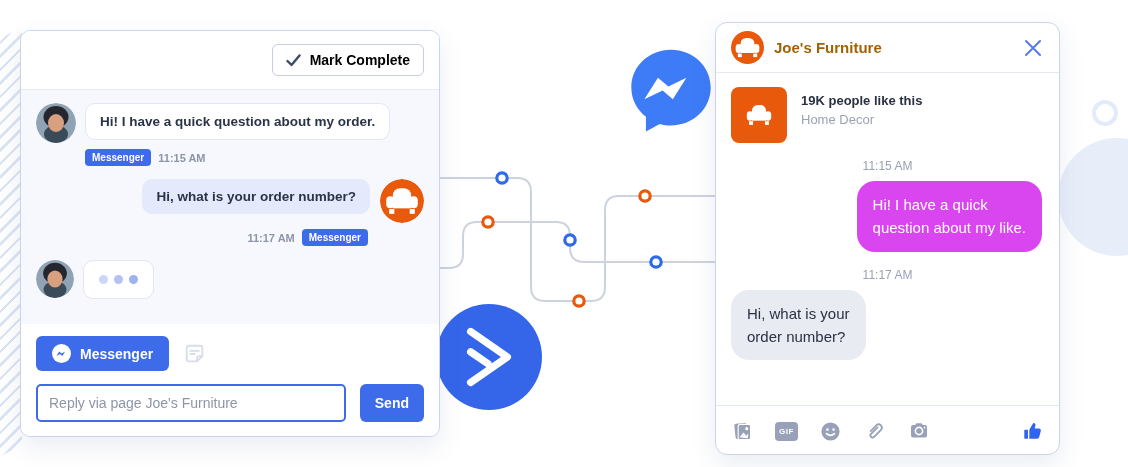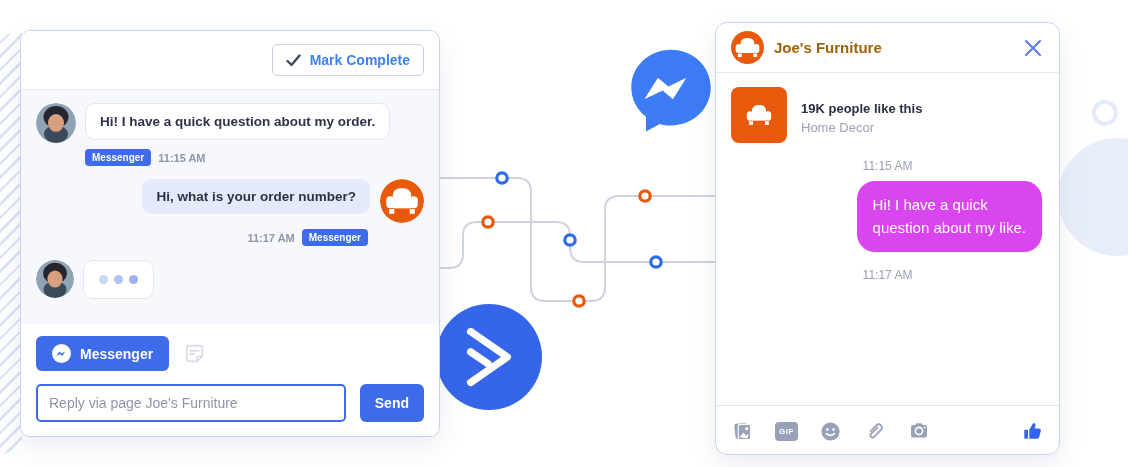--- a/index.html
+++ b/index.html
@@ -22,21 +22,21 @@
   .messenger-logo { position:absolute; left:624px; top:44px; width:94px; height:94px; z-index:1; }
   .ac-logo { position:absolute; left:436px; top:304px; width:106px; height:106px; z-index:1; }
 
   
   .left-card { position:absolute; left:20px; top:30px; width:420px; height:407px; z-index:2;
     background:#fff; border:1.5px solid #c9d4ee; border-radius:10px;
     box-shadow:0 10px 26px rgba(60,80,140,.10); display:flex; flex-direction:column; overflow:hidden; }
   .lc-header { height:59px; flex:0 0 auto; display:flex; align-items:center; justify-content:flex-end;
     padding:0 15px; border-bottom:1px solid #e4e9f4; background:#fff; }
   .mark-complete { display:flex; align-items:center; gap:9px; background:#fff; border:1.5px solid #c6cedf;
-    border-radius:6px; padding:7px 13px; font-size:14px; font-weight:700; color:#3b82f6; cursor:pointer; }
+    border-radius:6px; padding:7px 13px; font-size:14px; font-weight:700; color:#000000; cursor:pointer; }
   .lc-chat { flex:1 1 auto; background:#f6f8fd; padding:13px 15px; }
   .avatar { border-radius:50%; overflow:hidden; flex:0 0 auto; }
   .msg-row { display:flex; align-items:flex-start; }
   .msg-row.out { justify-content:flex-end; }
   .bubble-in { background:#fff; border:1px solid #e0e6f2; border-radius:10px; padding:10px 14px;
     font-size:13.5px; font-weight:700; color:#2b3447; margin-left:9px; }
   .bubble-out { background:#e4e9fb; border-radius:10px; padding:10px 14px; font-size:13.5px; font-weight:700;
     color:#2b3447; margin-right:10px; }
   .meta { display:flex; align-items:center; gap:7px; margin-top:6px; }
   .meta.in { margin-left:49px; }
@@ -60,21 +60,21 @@
 
   
   .right-panel { position:absolute; left:715px; top:22px; width:345px; height:433px; z-index:2;
     background:#fff; border:1.5px solid #c9d4ee; border-radius:12px;
     box-shadow:0 10px 26px rgba(60,80,140,.10); display:flex; flex-direction:column; overflow:hidden; }
   .rp-header { flex:0 0 auto; height:50px; display:flex; align-items:center; gap:10px; padding:0 15px;
     border-bottom:1px solid #e4e9f4; }
   .rp-title { font-size:15px; font-weight:700; color:#a16207; flex:1 1 auto; }
   .rp-close { width:22px; height:22px; cursor:pointer; flex:0 0 auto; }
   .rp-body { flex:1 1 auto; padding:14px 15px 0; overflow:hidden; }
-  .page-info { display:flex; align-items:center; gap:14px; }
+  .page-info { display:flex; align-items:flex-start; gap:14px; }
   .page-sq { width:56px; height:56px; border-radius:8px; background:#e8590c; display:flex;
     align-items:center; justify-content:center; flex:0 0 auto; }
   .page-likes { font-size:13px; font-weight:700; color:#2a3142; margin-top:6px; }
   .page-cat { font-size:13px; color:#9aa2b5; margin-top:4px; }
   .rp-time { text-align:center; font-size:12px; color:#98a0b3; margin-top:16px; }
   .rp-bubble-out { margin:8px 2px 0 auto; width:fit-content; max-width:230px; background:#d946ef;
     color:#fff; border-radius:18px; padding:12px 16px; font-size:15px; line-height:1.55; }
   .rp-bubble-in { margin:8px auto 0 0; width:fit-content; max-width:220px; background:#e9ebf3;
     color:#2a3142; border-radius:18px; padding:12px 16px; font-size:15px; line-height:1.55; }
   .rp-composer { flex:0 0 auto; border-top:1px solid #dfe6f3; padding:10px 15px 12px; }
@@ -246,20 +246,24 @@
         </div>
       </div>
 
       <div class="rp-time">11:15 AM</div>
       <div class="rp-bubble-out">
         <div>Hi! I have a quick</div>
         <div>question about my like.</div>
       </div>
 
       <div class="rp-time">11:17 AM</div>
+      <div class="rp-bubble-in">
+        <div>Hi, what is your</div>
+        <div>order number?</div>
+      </div>
     </div>
 
     <div class="rp-composer">
       <div class="composer-icons">
         <span class="tool-icon">
           <svg width="21" height="21" viewBox="0 0 22 22">
             <rect x="3" y="2.5" width="13" height="16" rx="2" fill="#99a1b8" transform="rotate(-6 9 10)"></rect>
             <rect x="6.5" y="3.5" width="13" height="16" rx="2" fill="#99a1b8" stroke="#fff" stroke-width="1.2"></rect>
             <circle cx="15.5" cy="8" r="1.6" fill="#fff"></circle>
             <path d="M8 17 l4-5 3 3.4 2-2.2 v3 a2 2 0 0 1-2 2z" fill="#fff"></path>

